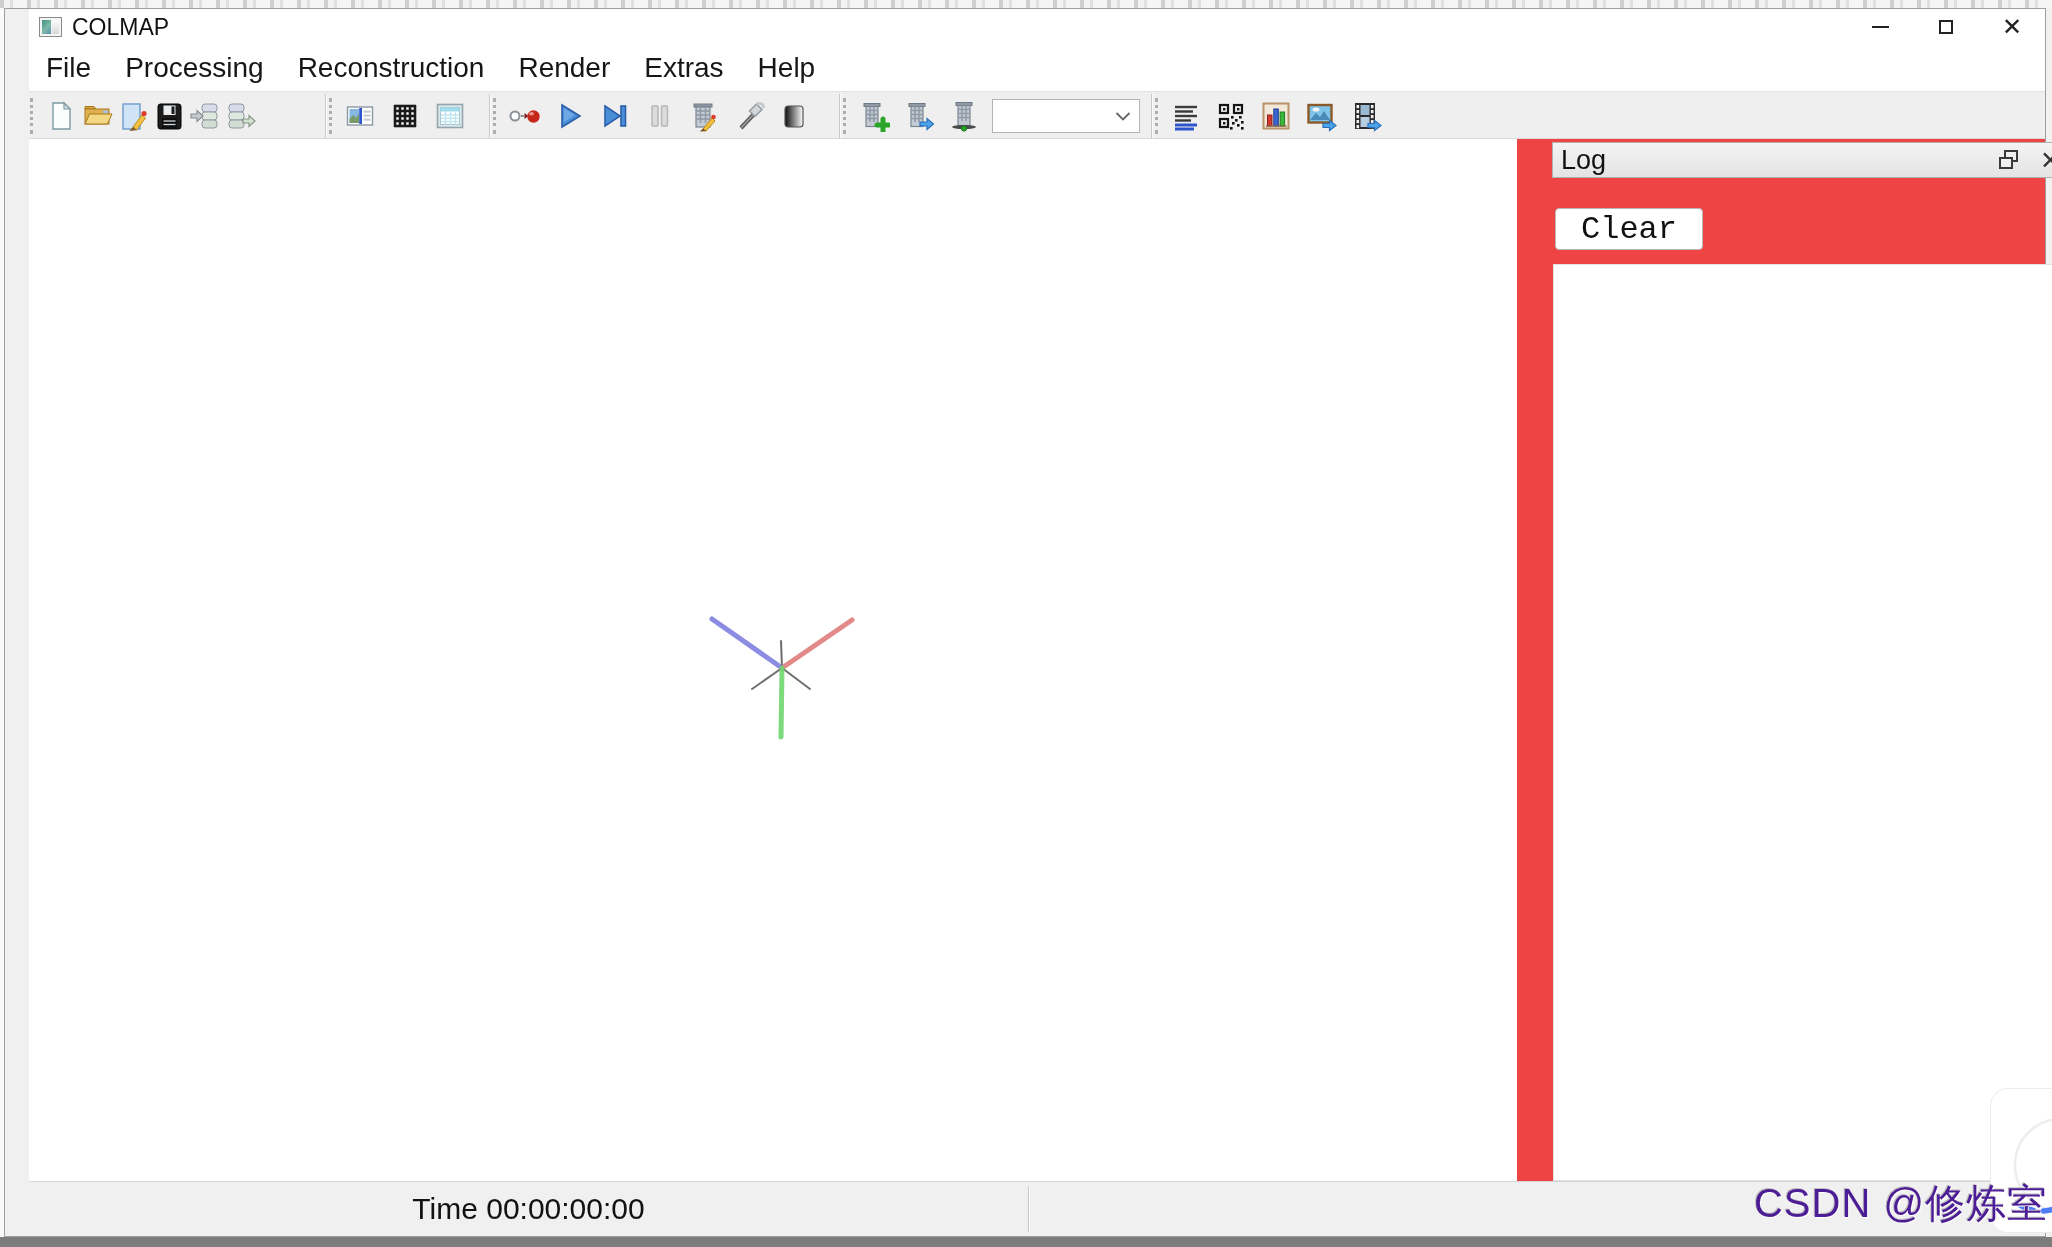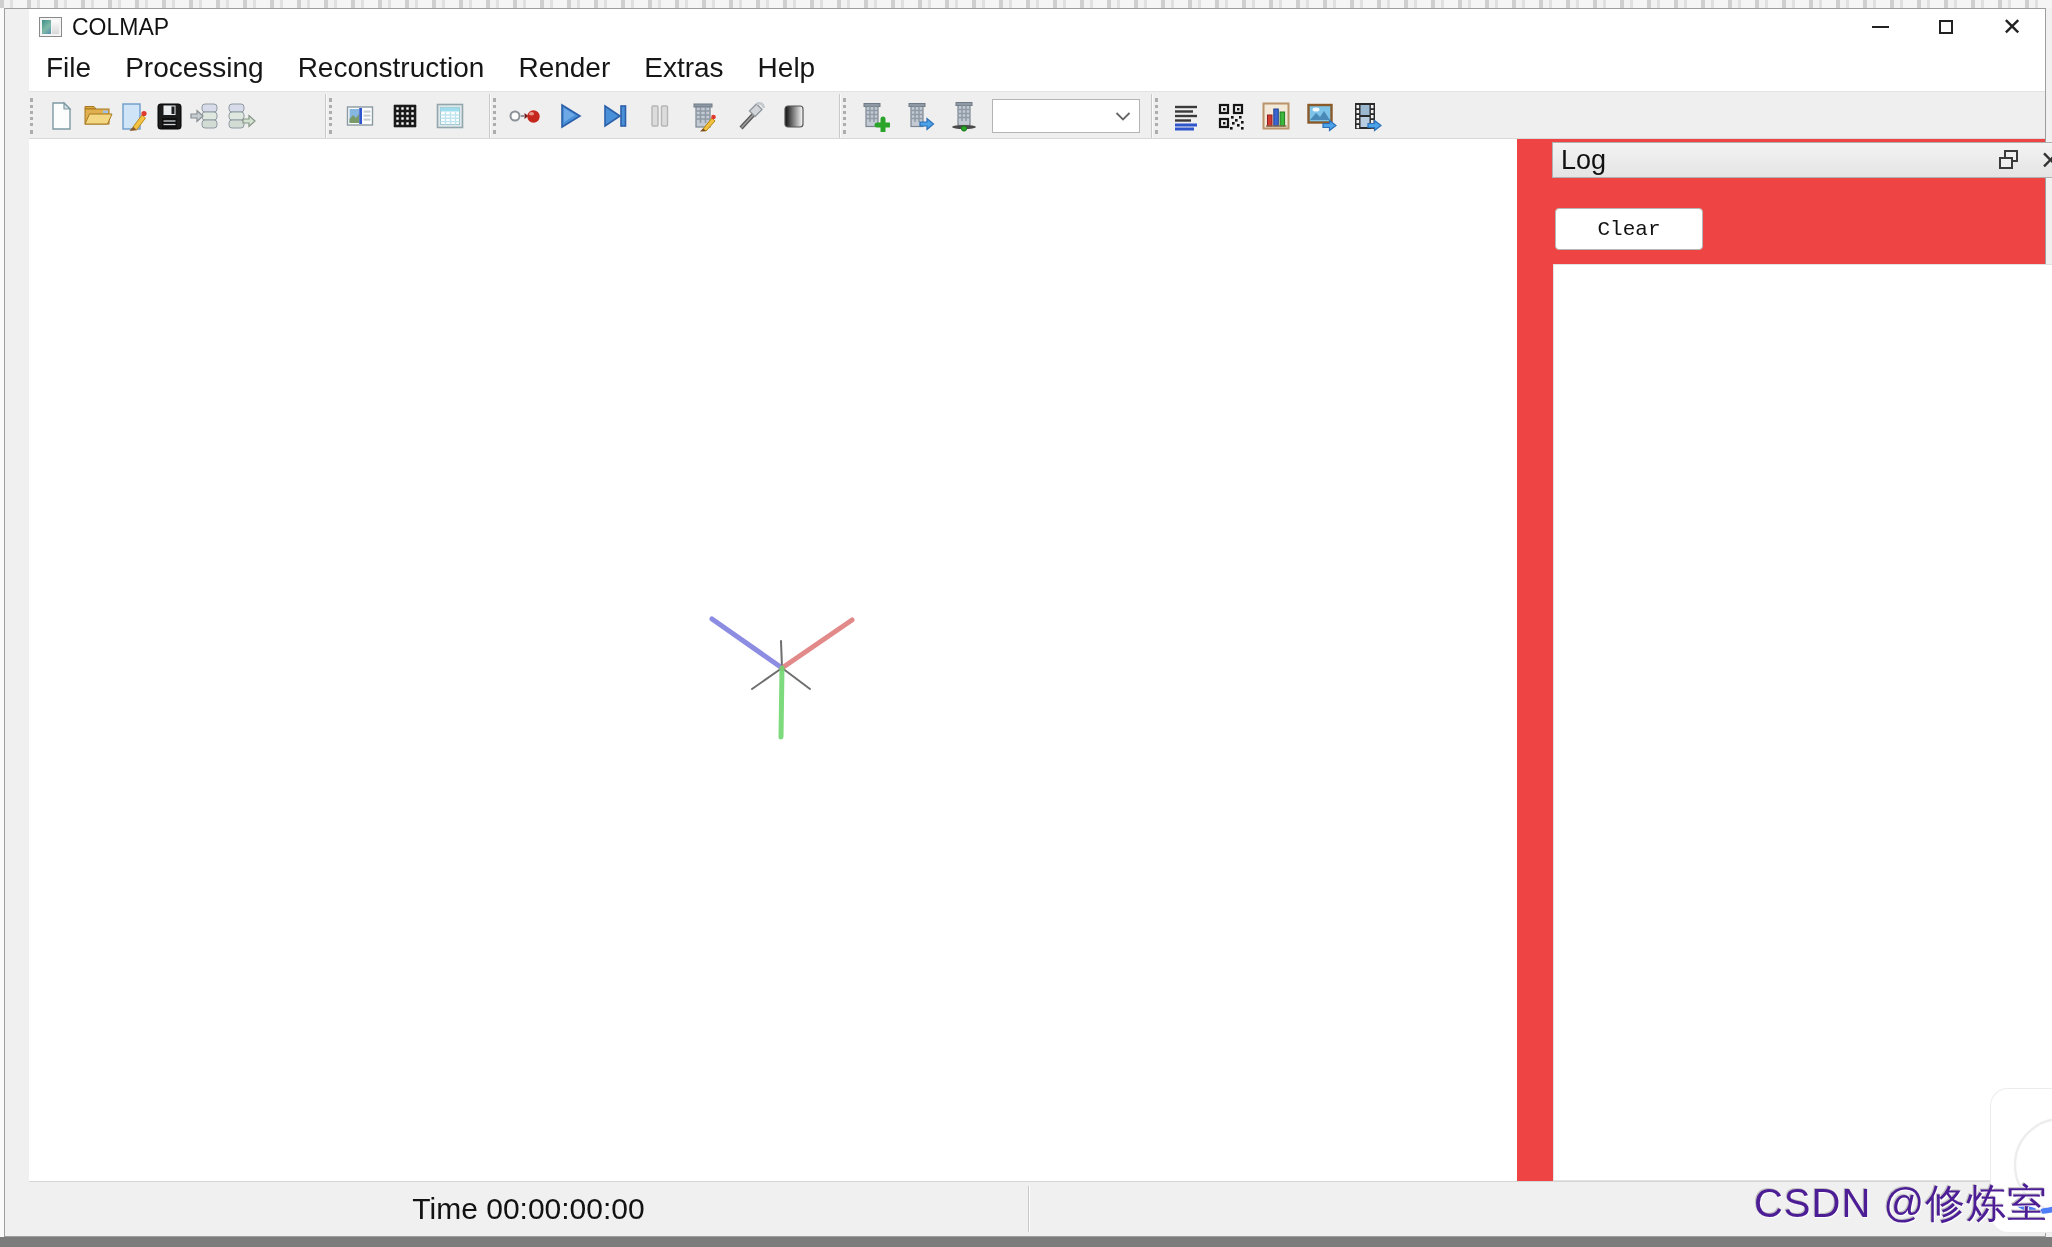--- a/index.html
+++ b/index.html
@@ -55,21 +55,21 @@
   .dock-area { flex:1 1 auto; background:#ef4444; position:relative; }
   .dock { position:absolute; left:35px; top:3px; width:518px; bottom:0; }
   .dock-titlebar { height:36px; background:linear-gradient(#f3f3f3,#e4e4e4); border:1px solid #b0b0b0;
     display:flex; align-items:center; padding:0 8px; }
   .dock-title { font-size:27px; color:#111; }
   .dock-btns { margin-left:auto; display:flex; align-items:center; gap:20px; }
   .dock-float svg { display:block; }
   .dock-close { font-size:25px; color:#333; line-height:1; }
   .clear-btn { position:absolute; left:3px; top:66px; width:148px; height:42px; background:#fff;
     border:1px solid #b6b6b6; border-radius:4px; font-family:"Liberation Mono","DejaVu Sans Mono",monospace;
-    font-size:21px; color:#111; display:flex; align-items:center; justify-content:center; }
+    font-size:32px; color:#111; display:flex; align-items:center; justify-content:center; }
   .log-area { position:absolute; left:1px; top:122px; width:514px; bottom:0; background:#ffffff;
     border:1px solid #e2e2e2; font-family:"Liberation Mono","DejaVu Sans Mono",monospace; font-size:18px; color:#222; }
 
   
   .statusbar { height:55px; background:#f0f0f0; border-top:1px solid #d6d6d6; display:flex; flex:0 0 auto; }
   .status-cell { display:flex; align-items:center; justify-content:center; font-size:30px; color:#121212; }
   .status-left { width:999px; flex:0 0 auto; }
   .status-div { width:1px; background:#c9c9c9; box-shadow:1px 0 0 #fdfdfd; margin:4px 0; }
   .status-right { flex:1 1 auto; }
 

